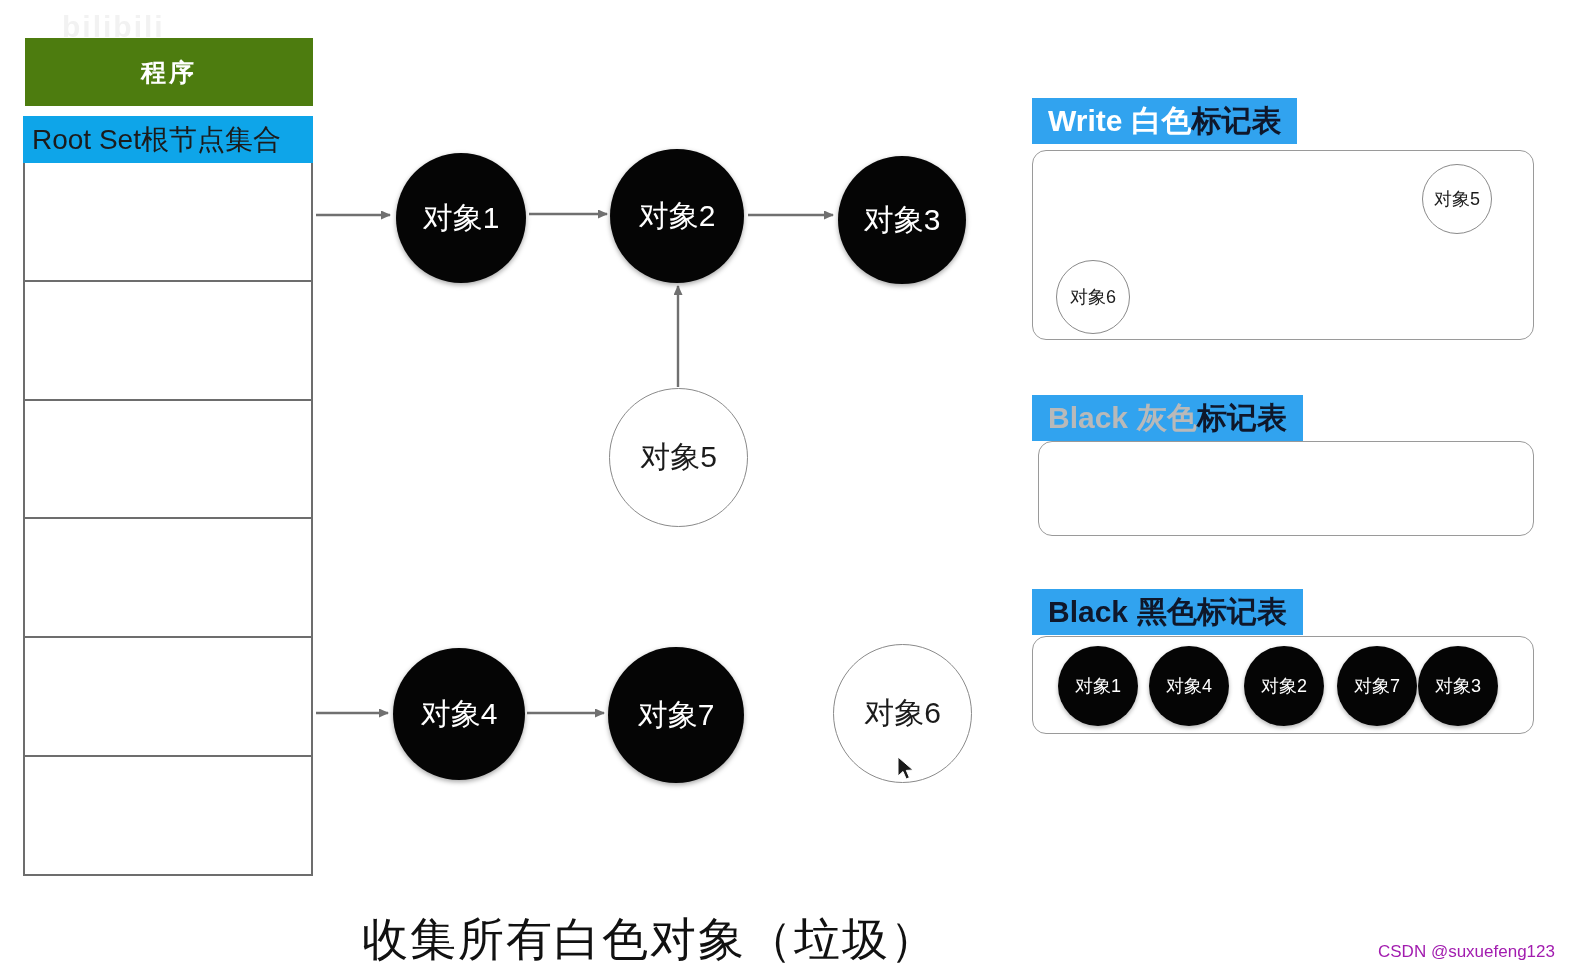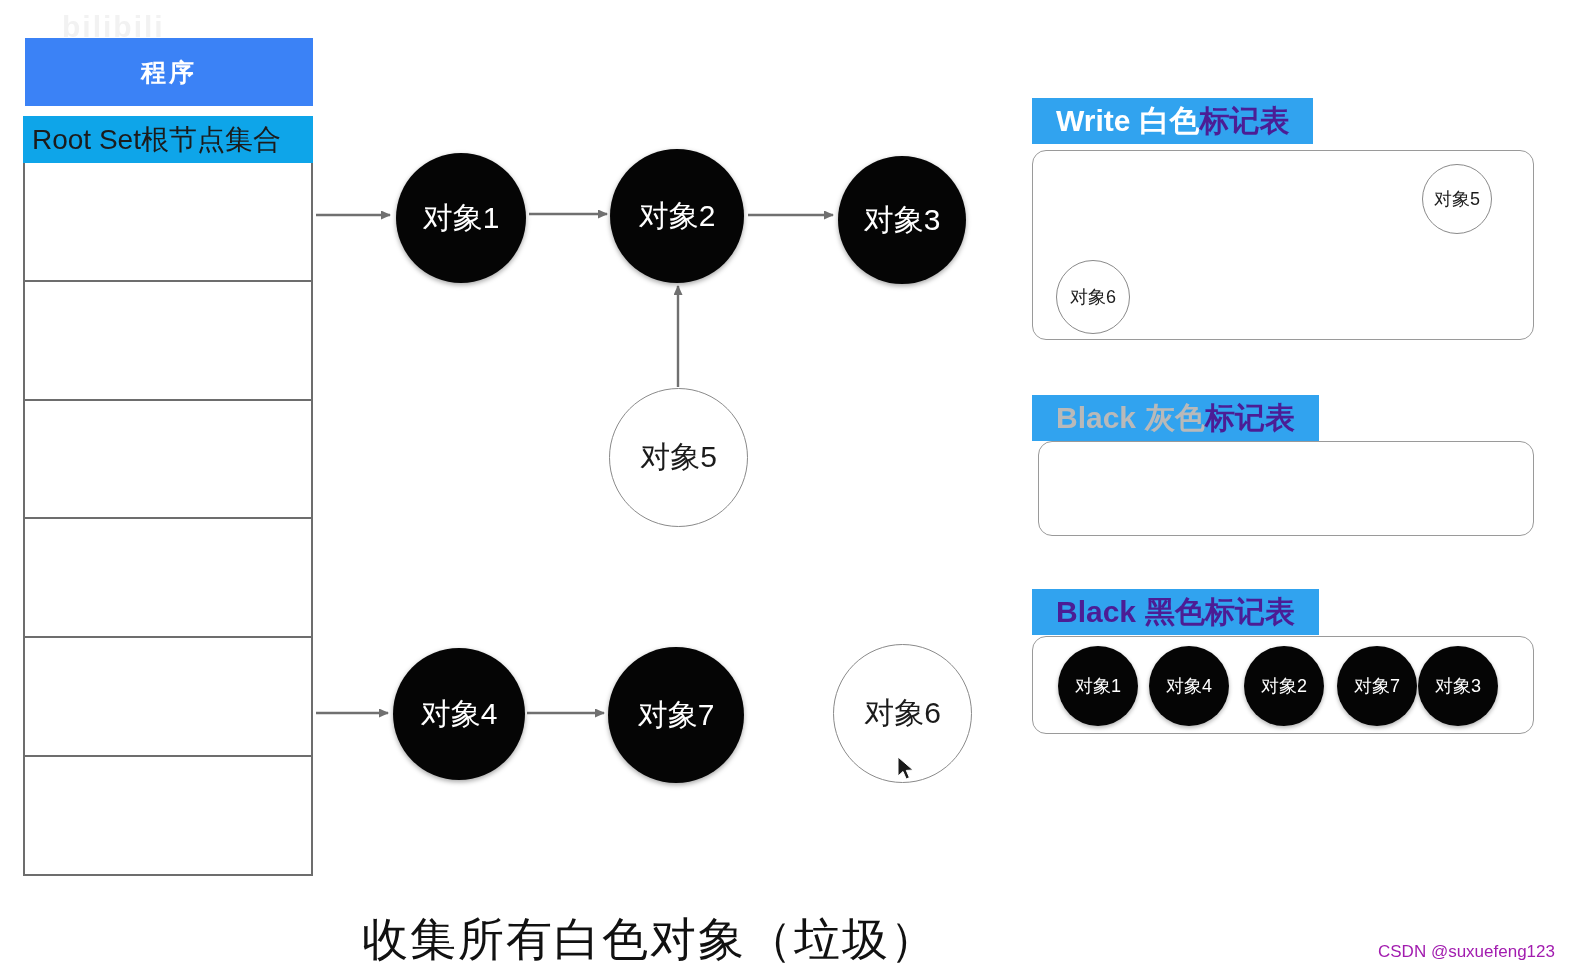--- a/index.html
+++ b/index.html
@@ -18,21 +18,21 @@
     left:62px;top:-4px;width:250px;height:30px;
     color:#f2f2f2;font-size:30px;font-weight:bold;
     letter-spacing:2px;line-height:30px;
     white-space:nowrap;overflow:hidden;
     user-select:none;
   }
 
   
   .program-box{
     left:25px;top:22px;width:288px;height:68px;
-    background:#3b82f6;
+    background:#4d7c0f;
     display:flex;align-items:center;justify-content:center;
     color:#ffffff;font-size:25px;font-weight:bold;
     letter-spacing:3px;
   }
 
   
   .rootset-wrap{left:23px;top:100px;width:290px;height:760px;}
   .rootset-head{
     position:absolute;left:0;top:0;width:290px;height:47px;
     background:#0ea5e9;
@@ -71,24 +71,24 @@
   }
 
   
   .arrows{position:absolute;left:0;top:0;width:1573px;height:964px;pointer-events:none;}
 
   
   .mark-head{
     position:absolute;
     height:46px;background:#31A3EF;
     display:flex;align-items:center;
-    box-sizing:border-box;padding:0 24px;
+    box-sizing:border-box;padding:0 16px;
     font-size:30px;font-weight:bold;white-space:nowrap;
   }
-  .mark-head .seg-black{color:#4c1d95;font-weight:bold;}
+  .mark-head .seg-black{color:#0f172a;font-weight:bold;}
   .mark-head .seg-white{color:#ffffff;font-weight:bold;}
   .mark-head .seg-grey{color:#b9b9b9;font-weight:bold;}
   .mark-box{
     position:absolute;
     box-sizing:border-box;
     border:1.6px solid #9a9a9a;
     border-radius:14px;
     background:#ffffff;
   }
   .chip{

